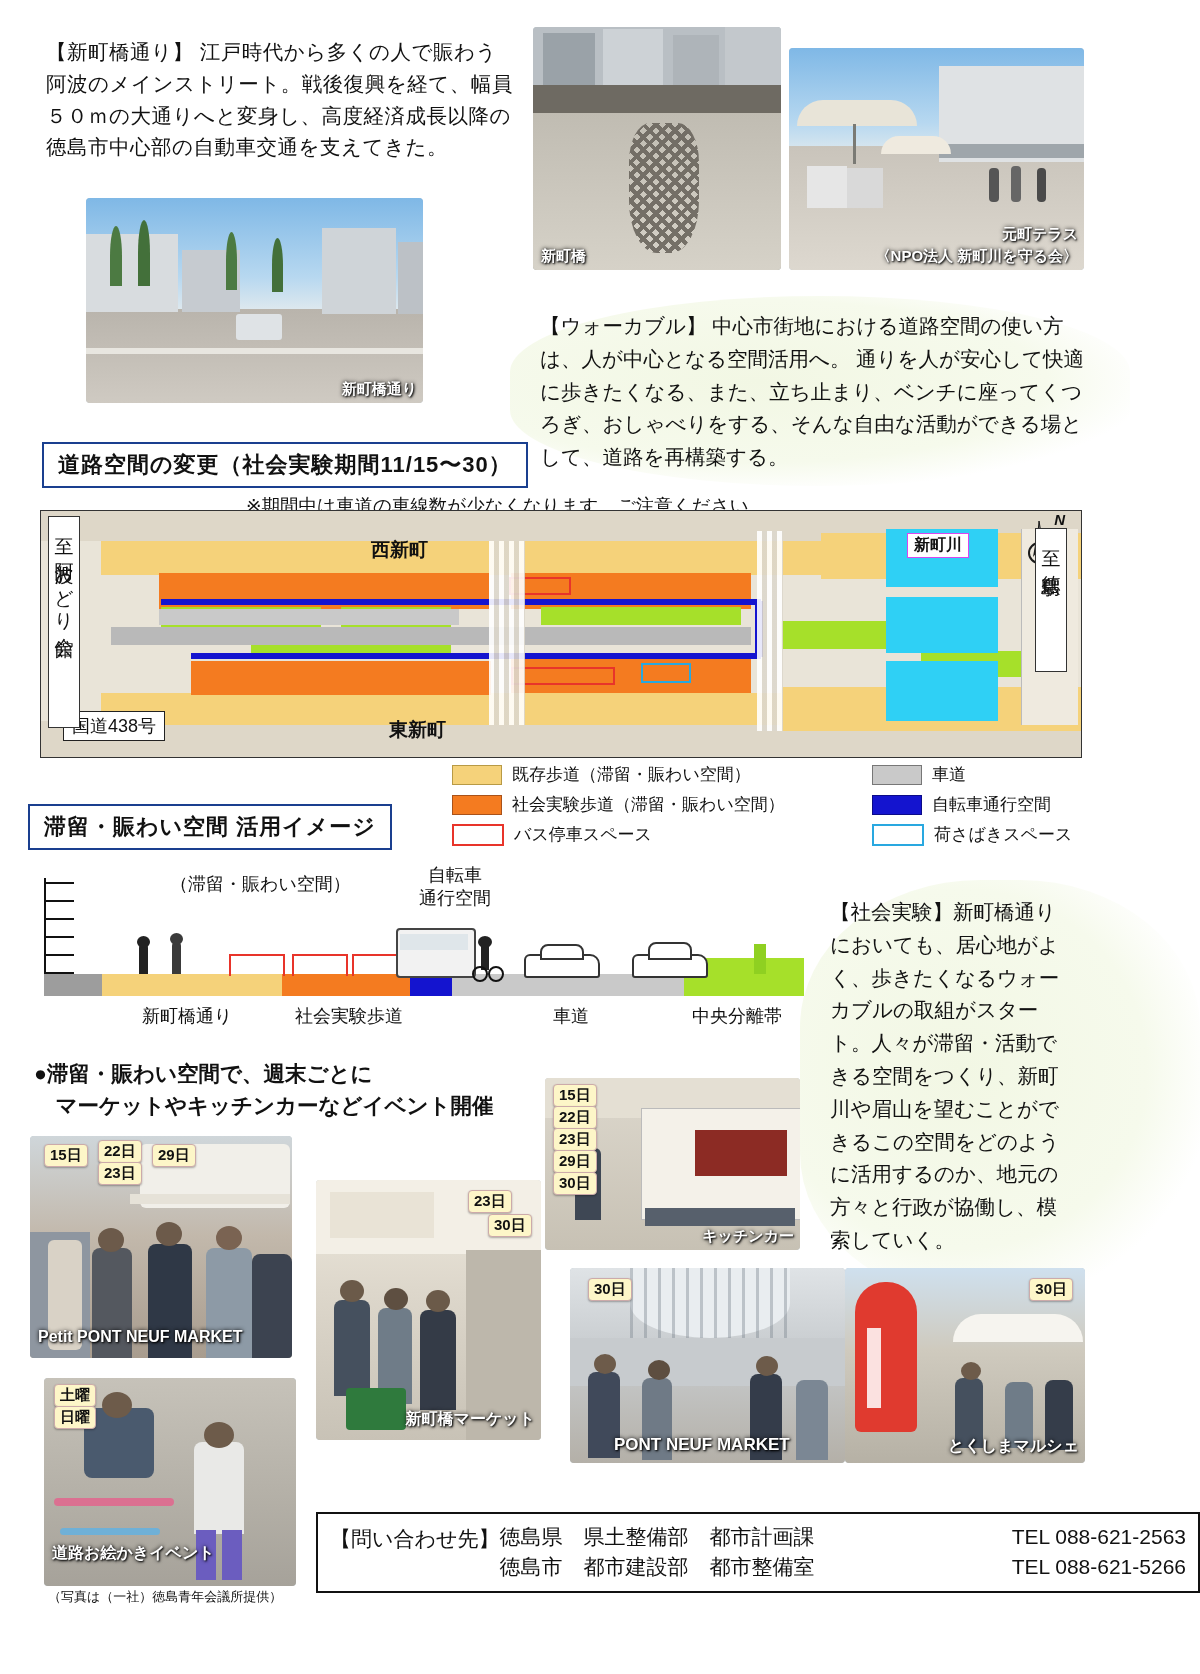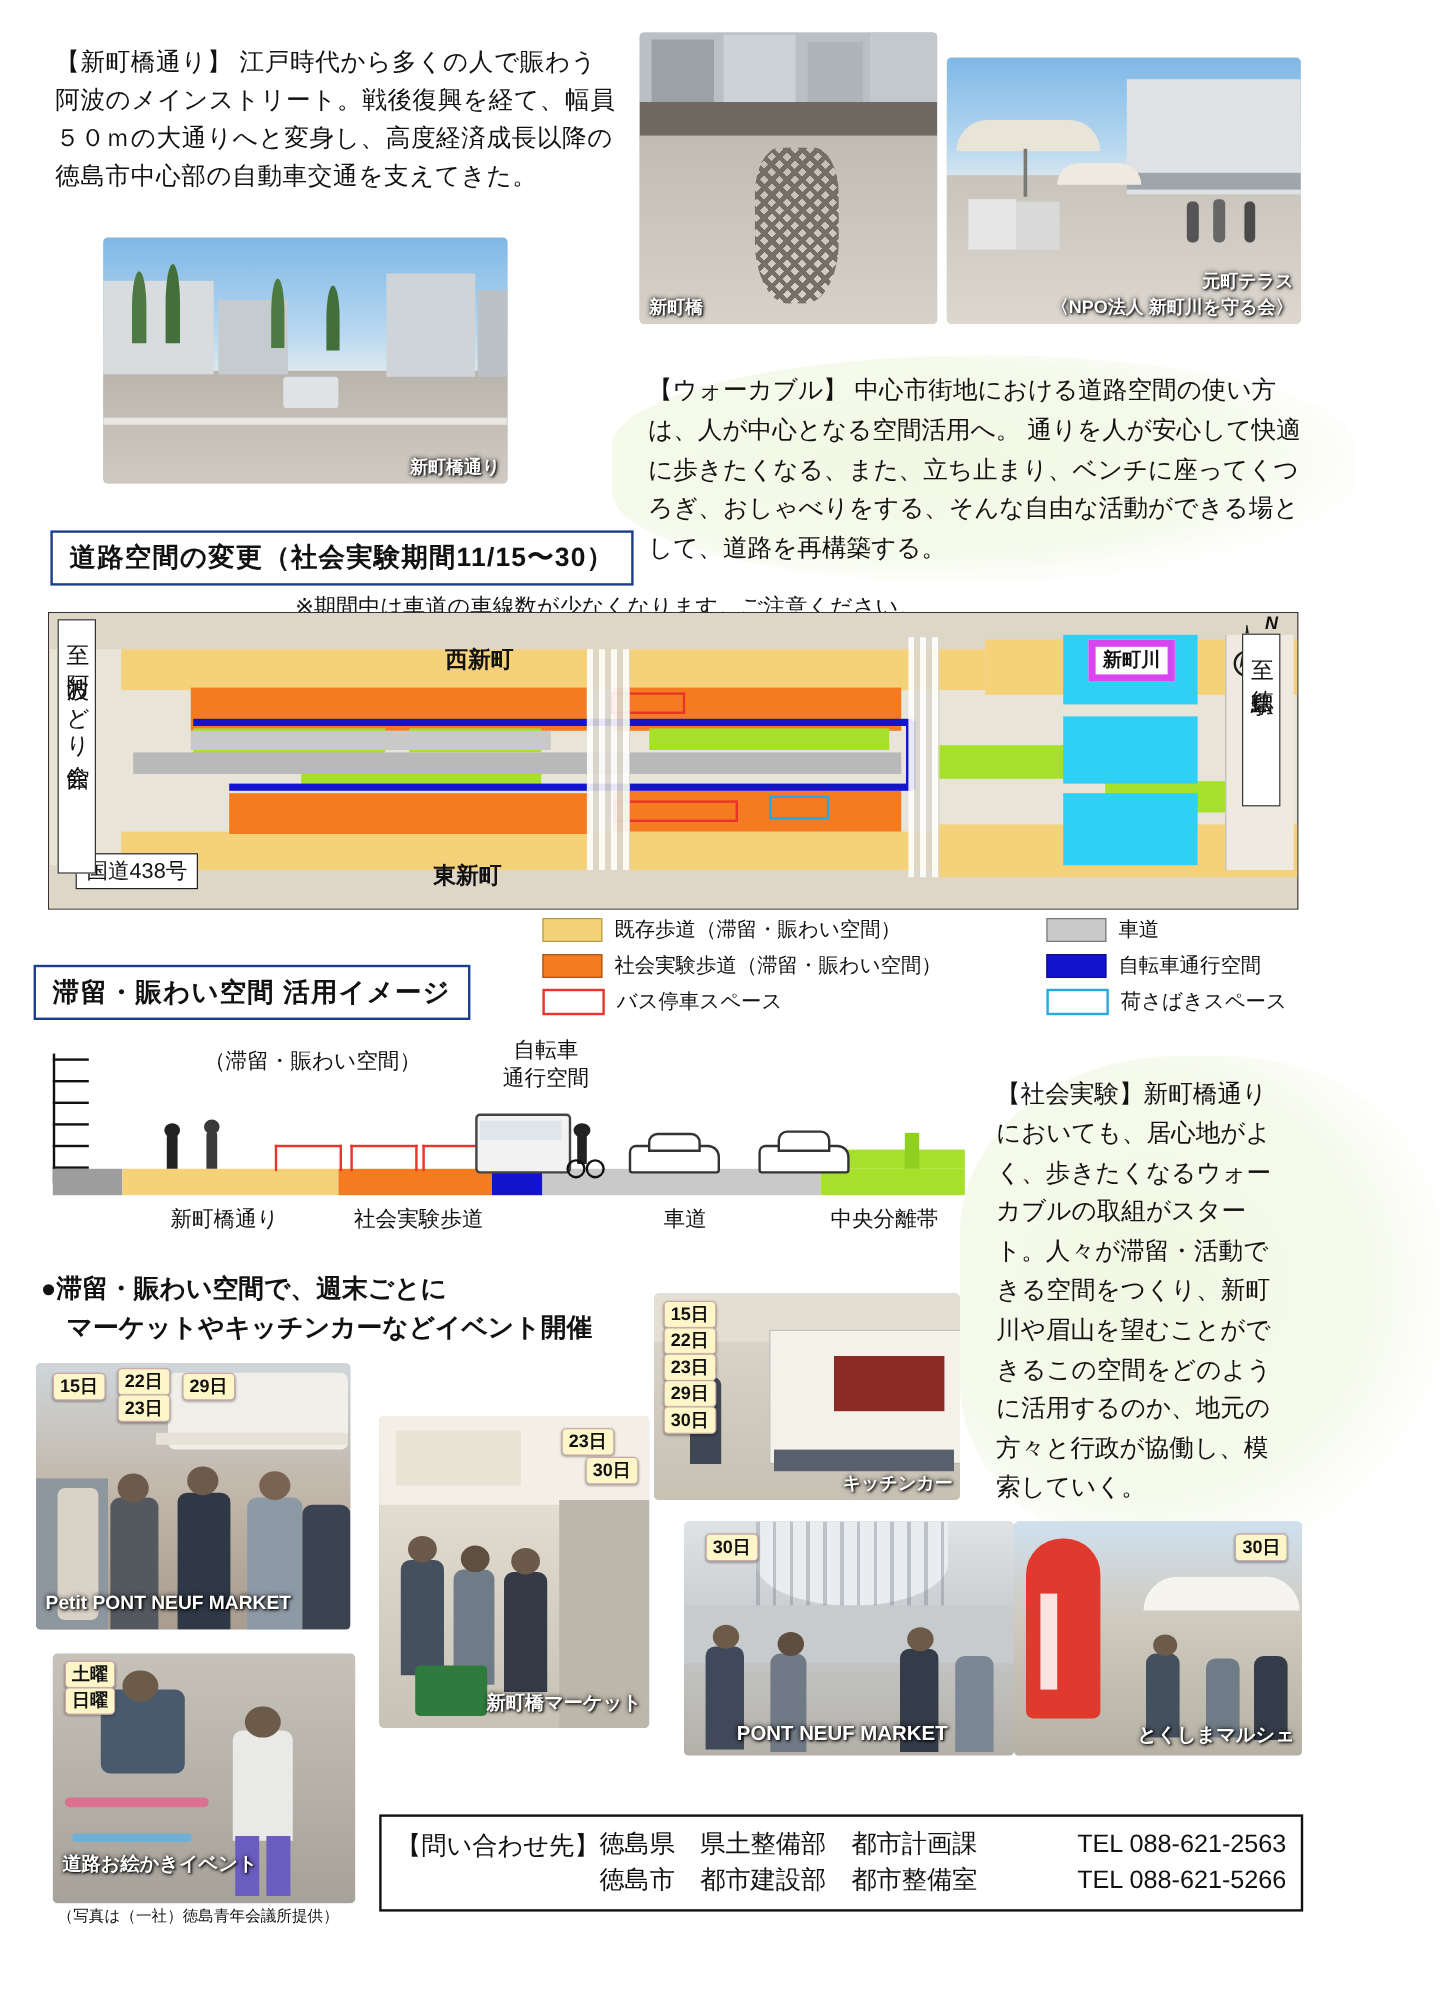--- a/index.html
+++ b/index.html
@@ -126,24 +126,24 @@
 
   <div class="abs" style="left:448px;top:30px;width:36px;height:184px;background:repeating-linear-gradient(90deg,#ffffff 0 5px,#dcd7cc 5px 10px);opacity:.9;"></div>
   <div class="abs" style="left:716px;top:20px;width:26px;height:200px;background:repeating-linear-gradient(90deg,#ffffff 0 5px,#dcd7cc 5px 10px);opacity:.9;"></div>
 
   <div class="abs" style="left:845px;top:18px;width:112px;height:58px;background:#2fd0f5;"></div>
   <div class="abs" style="left:845px;top:86px;width:112px;height:56px;background:#2fd0f5;"></div>
   <div class="abs" style="left:845px;top:150px;width:112px;height:60px;background:#2fd0f5;"></div>
 
   <div class="abs" style="left:980px;top:18px;width:56px;height:196px;background:#efeadf;border-left:1px solid #bbb;"></div>
 
-  <div class="abs" style="left:866px;top:22px;background:#fff;border:6px solid #d946ef;padding:1px 6px;font-size:16px;font-weight:bold;">新町川</div>
+  <div class="abs" style="left:866px;top:22px;background:#fff;border:1px solid #d946ef;padding:1px 6px;font-size:16px;font-weight:bold;">新町川</div>
 
   <div class="abs" style="left:330px;top:26px;font-size:19px;font-weight:bold;">西新町</div>
-  <div class="abs" style="left:320px;top:206px;font-size:19px;font-weight:bold;">東新町</div>
+  <div class="abs" style="left:348px;top:206px;font-size:19px;font-weight:bold;">東新町</div>
 
   <div class="abs" style="left:22px;top:200px;background:#fff;border:1px solid #222;padding:2px 8px;font-size:18px;">国道438号</div>
 
   <div class="abs" style="right:18px;top:6px;width:48px;height:54px;">
     <svg width="48" height="54" viewBox="0 0 48 54">
       <polygon points="24,4 30,40 24,33 18,40" fill="#1b1b1b"></polygon>
       <polygon points="24,4 30,40 24,33" fill="#ffffff" stroke="#1b1b1b" stroke-width="1"></polygon>
       <circle cx="24" cy="36" r="10" fill="none" stroke="#1b1b1b" stroke-width="2"></circle>
     </svg>
   </div>
@@ -337,21 +337,21 @@
   <div class="abs" style="left:152px;top:152px;width:20px;height:50px;background:#6b5dbf;"></div>
   <div class="abs" style="left:178px;top:152px;width:20px;height:50px;background:#6b5dbf;"></div>
   <div class="abs" style="left:10px;top:120px;width:120px;height:8px;background:#e85b8a;opacity:.75;border-radius:4px;"></div>
   <div class="abs" style="left:16px;top:150px;width:100px;height:7px;background:#5ab1e8;opacity:.75;border-radius:4px;"></div>
   <div class="cap left" style="bottom:22px;font-size:16px;text-align:center;">道路お絵かきイベント</div>
   <div class="badge" style="left:10px;top:6px;">土曜</div>
   <div class="badge" style="left:10px;top:28px;">日曜</div>
 </div>
 <div class="abs small" style="left:48px;top:1588px;">（写真は（一社）徳島青年会議所提供）</div>
 
-<div class="abs" style="left:316px;top:1512px;width:770px;">
+<div class="abs" style="left:316px;top:1512px;width:884px;">
   <div class="contact" style="display:flex;align-items:flex-start;">
     <div style="white-space:nowrap;padding-top:2px;">【問い合わせ先】</div>
     <div style="flex:1;">
       <div style="display:flex;justify-content:space-between;">
         <span>徳島県　県土整備部　都市計画課</span>
         <span>TEL 088-621-2563</span>
       </div>
       <div style="display:flex;justify-content:space-between;">
         <span>徳島市　都市建設部　都市整備室</span>
         <span>TEL 088-621-5266</span>

